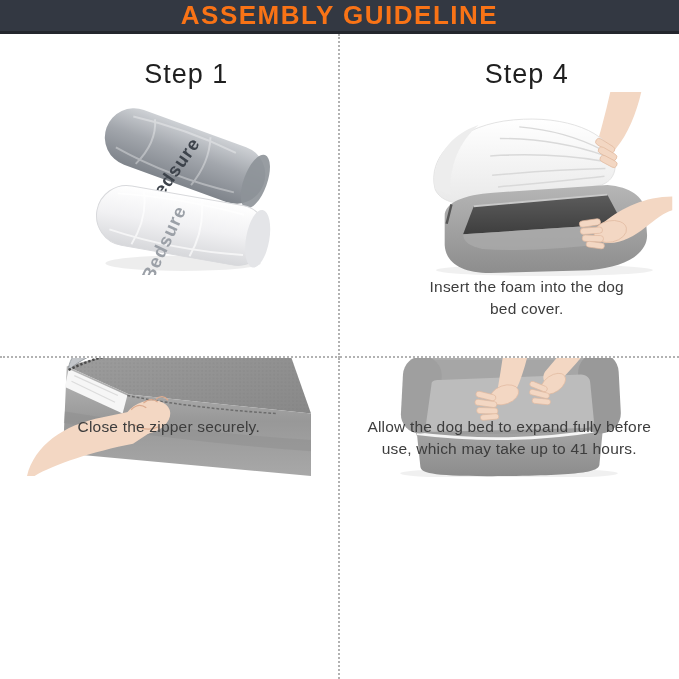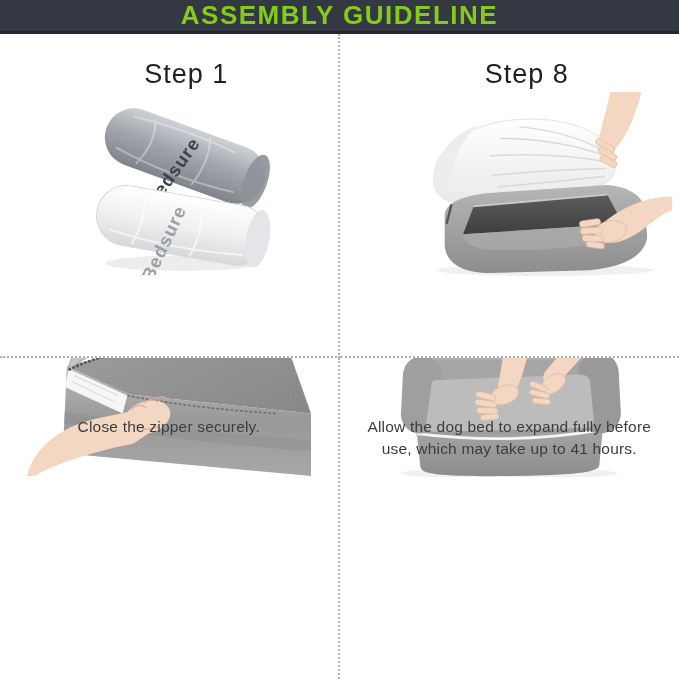--- a/index.html
+++ b/index.html
@@ -4,21 +4,21 @@
 <style>
   * { margin: 0; padding: 0; box-sizing: border-box; }
   html, body { width: 679px; height: 679px; background: #ffffff; overflow: hidden;
     font-family: "Liberation Sans", sans-serif; }
 
   .page { width: 679px; height: 679px; display: flex; flex-direction: column; background: #fff; }
 
   
   .header { height: 57px; background: #333842; border-bottom: 3px solid #23262d;
     display: flex; align-items: center; justify-content: center; }
-  .header-title { color: #84cc16; font-size: 26px; font-weight: 700; letter-spacing: 1.5px; }
+  .header-title { color: #f97316; font-size: 26px; font-weight: 700; letter-spacing: 1.5px; }
 
   
   .grid { flex: 1; display: grid; grid-template-columns: 1fr 1fr; grid-template-rows: 1fr 1fr; }
   .cell { display: grid; grid-template-rows: 58px 1fr 80px; justify-items: center; overflow: hidden; }
   .cell.b-right  { border-right: 2px dotted #b2b2b2; }
   .cell.b-bottom { border-bottom: 2px dotted #b2b2b2; padding-left: 35px; }
 
   .step-title { align-self: end; font-size: 27px; font-weight: 500; color: #1f1f1f;
     letter-spacing: 1px; padding-bottom: 2px; }
   .figure { align-self: center; display: flex; align-items: center; justify-content: center; width: 100%; }
@@ -71,21 +71,21 @@
             <rect x="12" y="104" width="178" height="62" rx="31" fill="url(#whiteRoll)" stroke="#d8d9dc" stroke-width="1"></rect>
             <ellipse cx="180" cy="135" rx="12" ry="30" fill="#e4e5e8"></ellipse>
             <path d="M30,114 Q92,107 162,113 M28,152 Q96,162 168,154 M56,107 Q65,133 53,163 M116,105 Q125,135 114,165" stroke="#ffffff" stroke-width="2" fill="none" opacity=".65"></path>
             <text transform="translate(92 158) rotate(-75)" text-anchor="middle" font-size="19" font-weight="600" letter-spacing="1" fill="#9ba0a7">Bedsure</text>
           </g>
         </svg>
       </div>
     </div>
 
     <div class="cell b-bottom">
-      <div class="step-title">Step 8</div>
+      <div class="step-title">Step 4</div>
       <div class="figure">
         <svg width="292" height="184" viewBox="0 0 300 190">
           <defs>
             <linearGradient id="foamG" x1="0" y1="0" x2="0" y2="1">
               <stop offset="0" stop-color="#ffffff"></stop>
                 <stop offset="1" stop-color="#e9e9e9"></stop>
             </linearGradient>
             <linearGradient id="bedG" x1="0" y1="0" x2="0" y2="1">
               <stop offset="0" stop-color="#b6b6b6"></stop>
                 <stop offset="1" stop-color="#8d8d8d"></stop>
@@ -119,20 +119,21 @@
           <path d="M300,108 C272,108 248,120 230,134 C221,141 219,152 228,155 C242,159 260,150 272,140 C282,132 292,124 300,122 Z" fill="#f3d7c3"></path>
           <g fill="#f3d7c3" stroke="#e0b89e" stroke-width=".7">
             <ellipse cx="236" cy="144" rx="17" ry="11" transform="rotate(-12 236 144)"></ellipse>
             <rect x="204" y="132" width="22" height="6.5" rx="3.2" transform="rotate(-8 215 135)"></rect>
             <rect x="205" y="140" width="23" height="6.5" rx="3.2" transform="rotate(-4 216 143)"></rect>
             <rect x="207" y="148" width="22" height="6.5" rx="3.2" transform="rotate(2 218 151)"></rect>
             <rect x="211" y="155" width="19" height="6" rx="3" transform="rotate(8 220 158)"></rect>
           </g>
         </svg>
       </div>
+      <div class="caption c2">Insert the foam into the dog bed cover.</div>
     </div>
 
     <div class="cell b-right">
       <div class="figure">
         <svg width="284" height="178" viewBox="0 0 300 188">
           <defs>
             <linearGradient id="topF" x1="0" y1="0" x2="1" y2="1">
               <stop offset="0" stop-color="#a3a3a3"></stop>
                 <stop offset="1" stop-color="#888888"></stop>
             </linearGradient>

